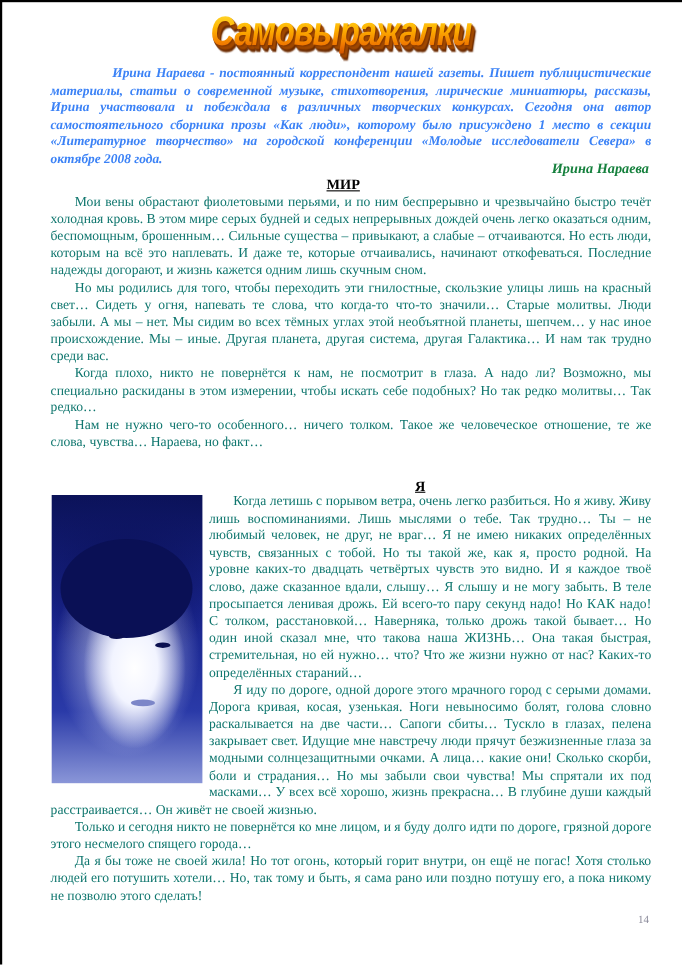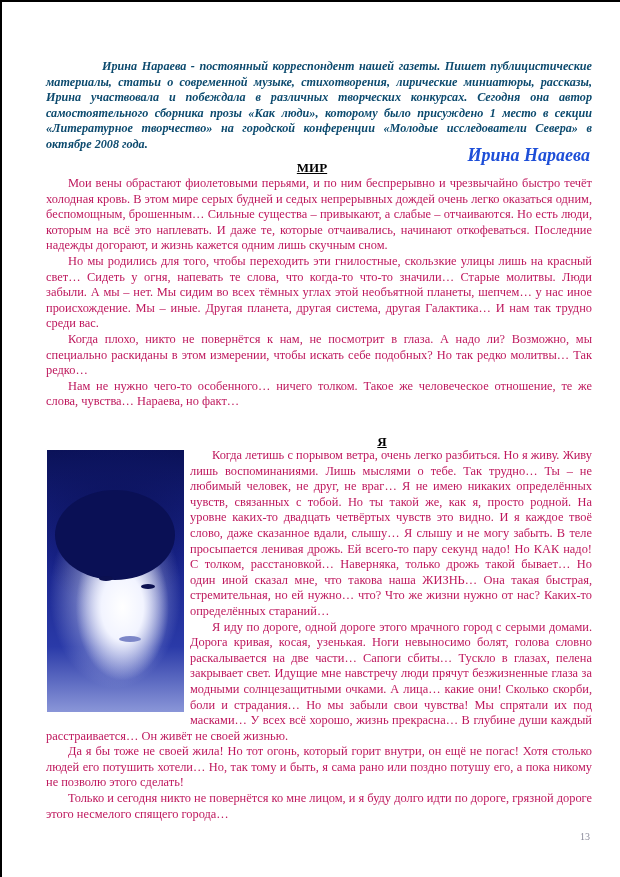--- a/index.html
+++ b/index.html
@@ -18,37 +18,37 @@
     letter-spacing: -1px; font-style: italic;
     transform: scaleY(1.25);
     background: linear-gradient(180deg, #ffe23a 0%, #ffb400 40%, #f07800 75%, #c84a00 100%);
     -webkit-background-clip: text; background-clip: text; color: transparent;
     text-shadow: none;
     filter: drop-shadow(1px 1px 0 #8a3a00) drop-shadow(2px 2px 0 #a04800) drop-shadow(1px 2px 0 #6b2a00);
   }
   .intro {
     position: absolute; left: 44px; top: 57px; width: 546px;
     font-family: "Liberation Serif", serif; font-style: italic; font-weight: bold;
-    font-size: 12.2px; line-height: 15.6px; color: #0c4a6e; text-align: justify;
+    font-size: 12.2px; line-height: 15.6px; color: #3b82f6; text-align: justify;
   }
   .intro .indent { display: inline-block; width: 56px; }
   .author {
     position: absolute; right: 30px; top: 143px;
     font-family: "Liberation Serif", serif; font-style: italic; font-weight: bold;
-    font-size: 18px; color: #1d4ed8;
+    font-size: 13px; color: #15803d;
   }
   .heading {
     position: absolute; font-family: "Liberation Serif", serif; font-weight: bold;
     font-size: 13px; text-decoration: underline; color: #000;
   }
   .h-mir { left: 0; width: 620px; text-align: center; top: 158px; }
   .h-ya { left: 180px; width: 400px; text-align: center; top: 432px; }
   .body-text {
     font-family: "Liberation Serif", serif; font-size: 12.4px; line-height: 15.6px;
-    color: #be185d; text-align: justify;
+    color: #0f766e; text-align: justify;
   }
   .body-text p { margin: 0; text-indent: 22px; }
   .block1 { position: absolute; left: 44px; top: 174px; width: 546px; }
   .photo {
     position: absolute; left: 45px; top: 448px; width: 137px; height: 262px;
     background:
       radial-gradient(ellipse 34% 28% at 55% 60%, #ffffff 0%, #f2f4ff 45%, rgba(210,215,245,0.0) 100%),
       radial-gradient(ellipse 60% 45% at 50% 55%, #c9cff0 0%, rgba(80,90,190,0) 80%),
       radial-gradient(ellipse 70% 40% at 50% 25%, #0d1460 0%, rgba(10,15,80,0) 90%),
       linear-gradient(180deg, #0b1258 0%, #18238a 40%, #2a3aa8 75%, #8a96d8 100%);
@@ -61,20 +61,23 @@
   .page-number {
     position: absolute; left: 578px; top: 829px;
     font-family: "Liberation Serif", serif; font-size: 10px; color: #8a8a9a;
   }
 </style>
 </head>
 <body>
 
 <div class="page">
 
+  <div class="banner">
+    <span class="banner-text">Самовыражалки</span>
+  </div>
 
   <div class="intro">
     <span class="indent"></span><span>Ирина Нараева - постоянный корреспондент нашей газеты. Пишет публицистические материалы, статьи о современной музыке, стихотворения, лирические миниатюры, рассказы, Ирина участвовала и побеждала в различных творческих конкурсах. Сегодня она автор самостоятельного сборника прозы «Как люди», которому было присуждено 1 место в секции «Литературное творчество» на городской конференции «Молодые исследователи Севера» в октябре 2008 года.</span>
   </div>
 
   <div class="author">Ирина Нараева</div>
 
   <div class="heading h-mir">МИР</div>
 
   <div class="body-text block1">
@@ -90,18 +93,18 @@
     <div class="hair" style="left:8px;top:40px;width:120px;height:90px;"></div>
     <div class="eye" style="left:52px;top:126px;"></div>
     <div class="eye" style="left:94px;top:134px;"></div>
     <div class="lips"></div>
   </div>
 
   <div class="body-text block2">
     <div class="float-spacer"></div>
     <p>Когда летишь с порывом ветра, очень легко разбиться. Но я живу. Живу лишь воспоминаниями. Лишь мыслями о тебе. Так трудно… Ты – не любимый человек, не друг, не враг… Я не имею никаких определённых чувств, связанных с тобой. Но ты такой же, как я, просто родной. На уровне каких-то двадцать четвёртых чувств это видно. И я каждое твоё слово, даже сказанное вдали, слышу… Я слышу и не могу забыть. В теле просыпается ленивая дрожь. Ей всего-то пару секунд надо! Но КАК надо! С толком, расстановкой… Наверняка, только дрожь такой бывает… Но один иной сказал мне, что такова наша ЖИЗНЬ… Она такая быстрая, стремительная, но ей нужно… что? Что же жизни нужно от нас? Каких-то определённых стараний…</p>
     <p>Я иду по дороге, одной дороге этого мрачного город с серыми домами. Дорога кривая, косая, узенькая. Ноги невыносимо болят, голова словно раскалывается на две части… Сапоги сбиты… Тускло в глазах, пелена закрывает свет. Идущие мне навстречу люди прячут безжизненные глаза за модными солнцезащитными очками. А лица… какие они! Сколько скорби, боли и страдания… Но мы забыли свои чувства! Мы спрятали их под масками… У всех всё хорошо, жизнь прекрасна… В глубине души каждый расстраивается… Он живёт не своей жизнью.</p>
+    <p>Только и сегодня никто не повернётся ко мне лицом, и я буду долго идти по дороге, грязной дороге этого несмелого спящего города…</p>
     <p>Да я бы тоже не своей жила! Но тот огонь, который горит внутри, он ещё не погас! Хотя столько людей его потушить хотели… Но, так тому и быть, я сама рано или поздно потушу его, а пока никому не позволю этого сделать!</p>
-    <p>Только и сегодня никто не повернётся ко мне лицом, и я буду долго идти по дороге, грязной дороге этого несмелого спящего города…</p>
   </div>
 
-  <div class="page-number">13</div>
+  <div class="page-number">14</div>
 </div>
 
 </body></html>

